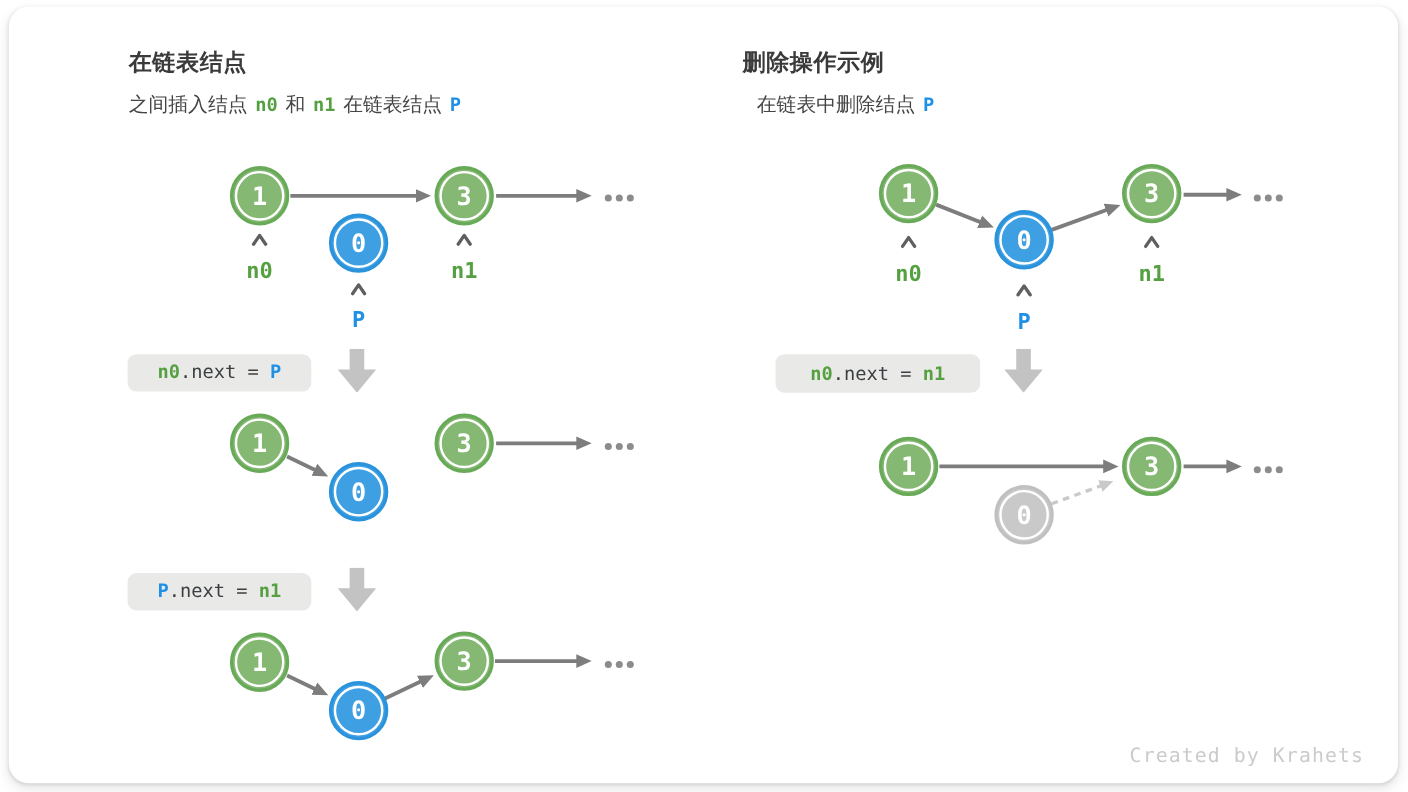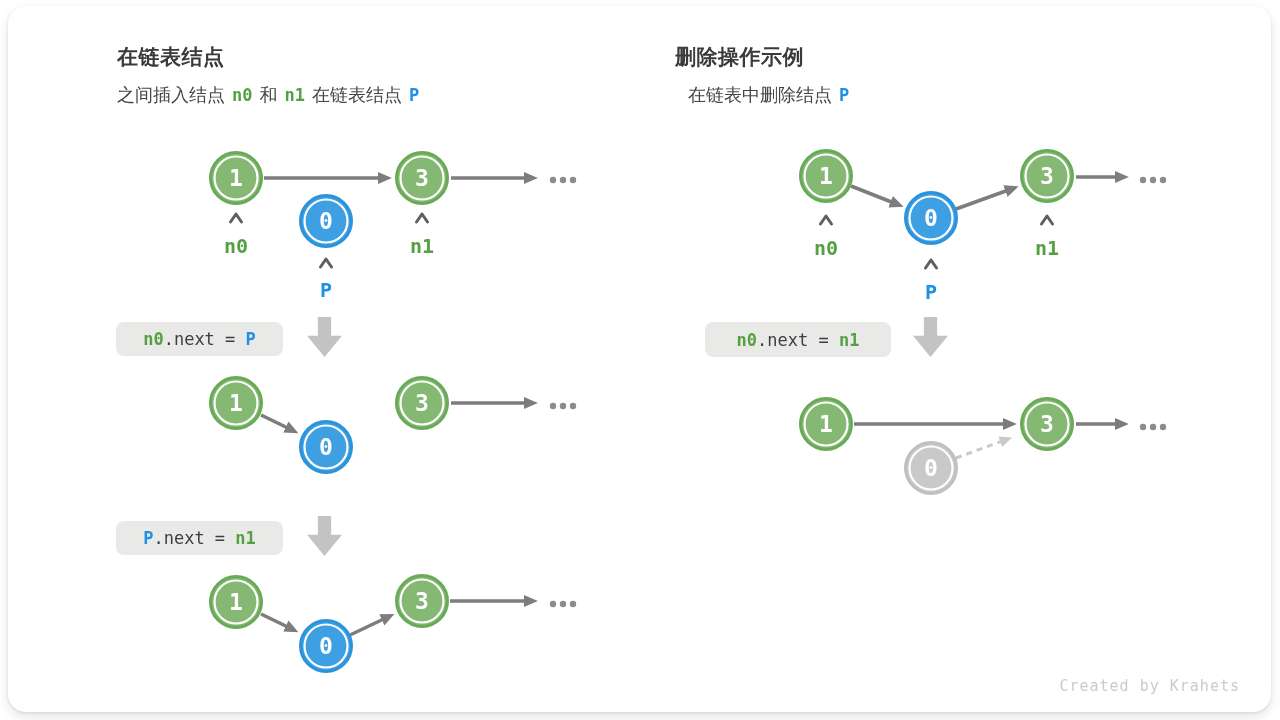--- a/index.html
+++ b/index.html
@@ -16,21 +16,21 @@
   .tok-g{color:#55A142;}
   .tok-b{color:#1E91E6;}
   .code-box{position:absolute;background:#E9E9E8;border-radius:8px;
             display:flex;align-items:center;justify-content:center;
             font-family:"DejaVu Sans Mono","Liberation Mono",monospace;
             font-size:17px;color:#3C3F41;white-space:pre;}
   .block-arrow{position:absolute;background:#C3C3C3;
                clip-path:polygon(31% 0,69% 0,69% 47%,100% 47%,50% 100%,0 47%,31% 47%);}
   .footer{position:absolute;right:40px;top:677px;
           font-family:"DejaVu Sans Mono","Liberation Mono",monospace;
-          font-size:15px;color:#CBCBCB;letter-spacing:1px;}
+          font-size:18px;color:#CBCBCB;letter-spacing:1px;}
   svg{position:absolute;overflow:visible;}
   .edge{stroke:#7D7D7D;stroke-width:3.5;fill:none;}
   .edge-dashed{stroke:#C9C9C9;stroke-width:3;fill:none;stroke-dasharray:6 5;}
   .node-fill-g{fill:#85B873;stroke:#69AA58;stroke-width:3;}
   .node-fill-b{fill:#3EA0E3;stroke:#2B93DC;stroke-width:3;}
   .node-fill-x{fill:#C9C9C9;stroke:#C0C0C0;stroke-width:3;}
   .node-ring{fill:none;stroke:#ffffff;stroke-width:2.2;}
   .node-digit{font-family:"DejaVu Sans Mono","Liberation Mono",monospace;
               font-size:23px;font-weight:bold;fill:#ffffff;text-anchor:middle;}
   .ptr-label{font-family:"DejaVu Sans Mono","Liberation Mono",monospace;

